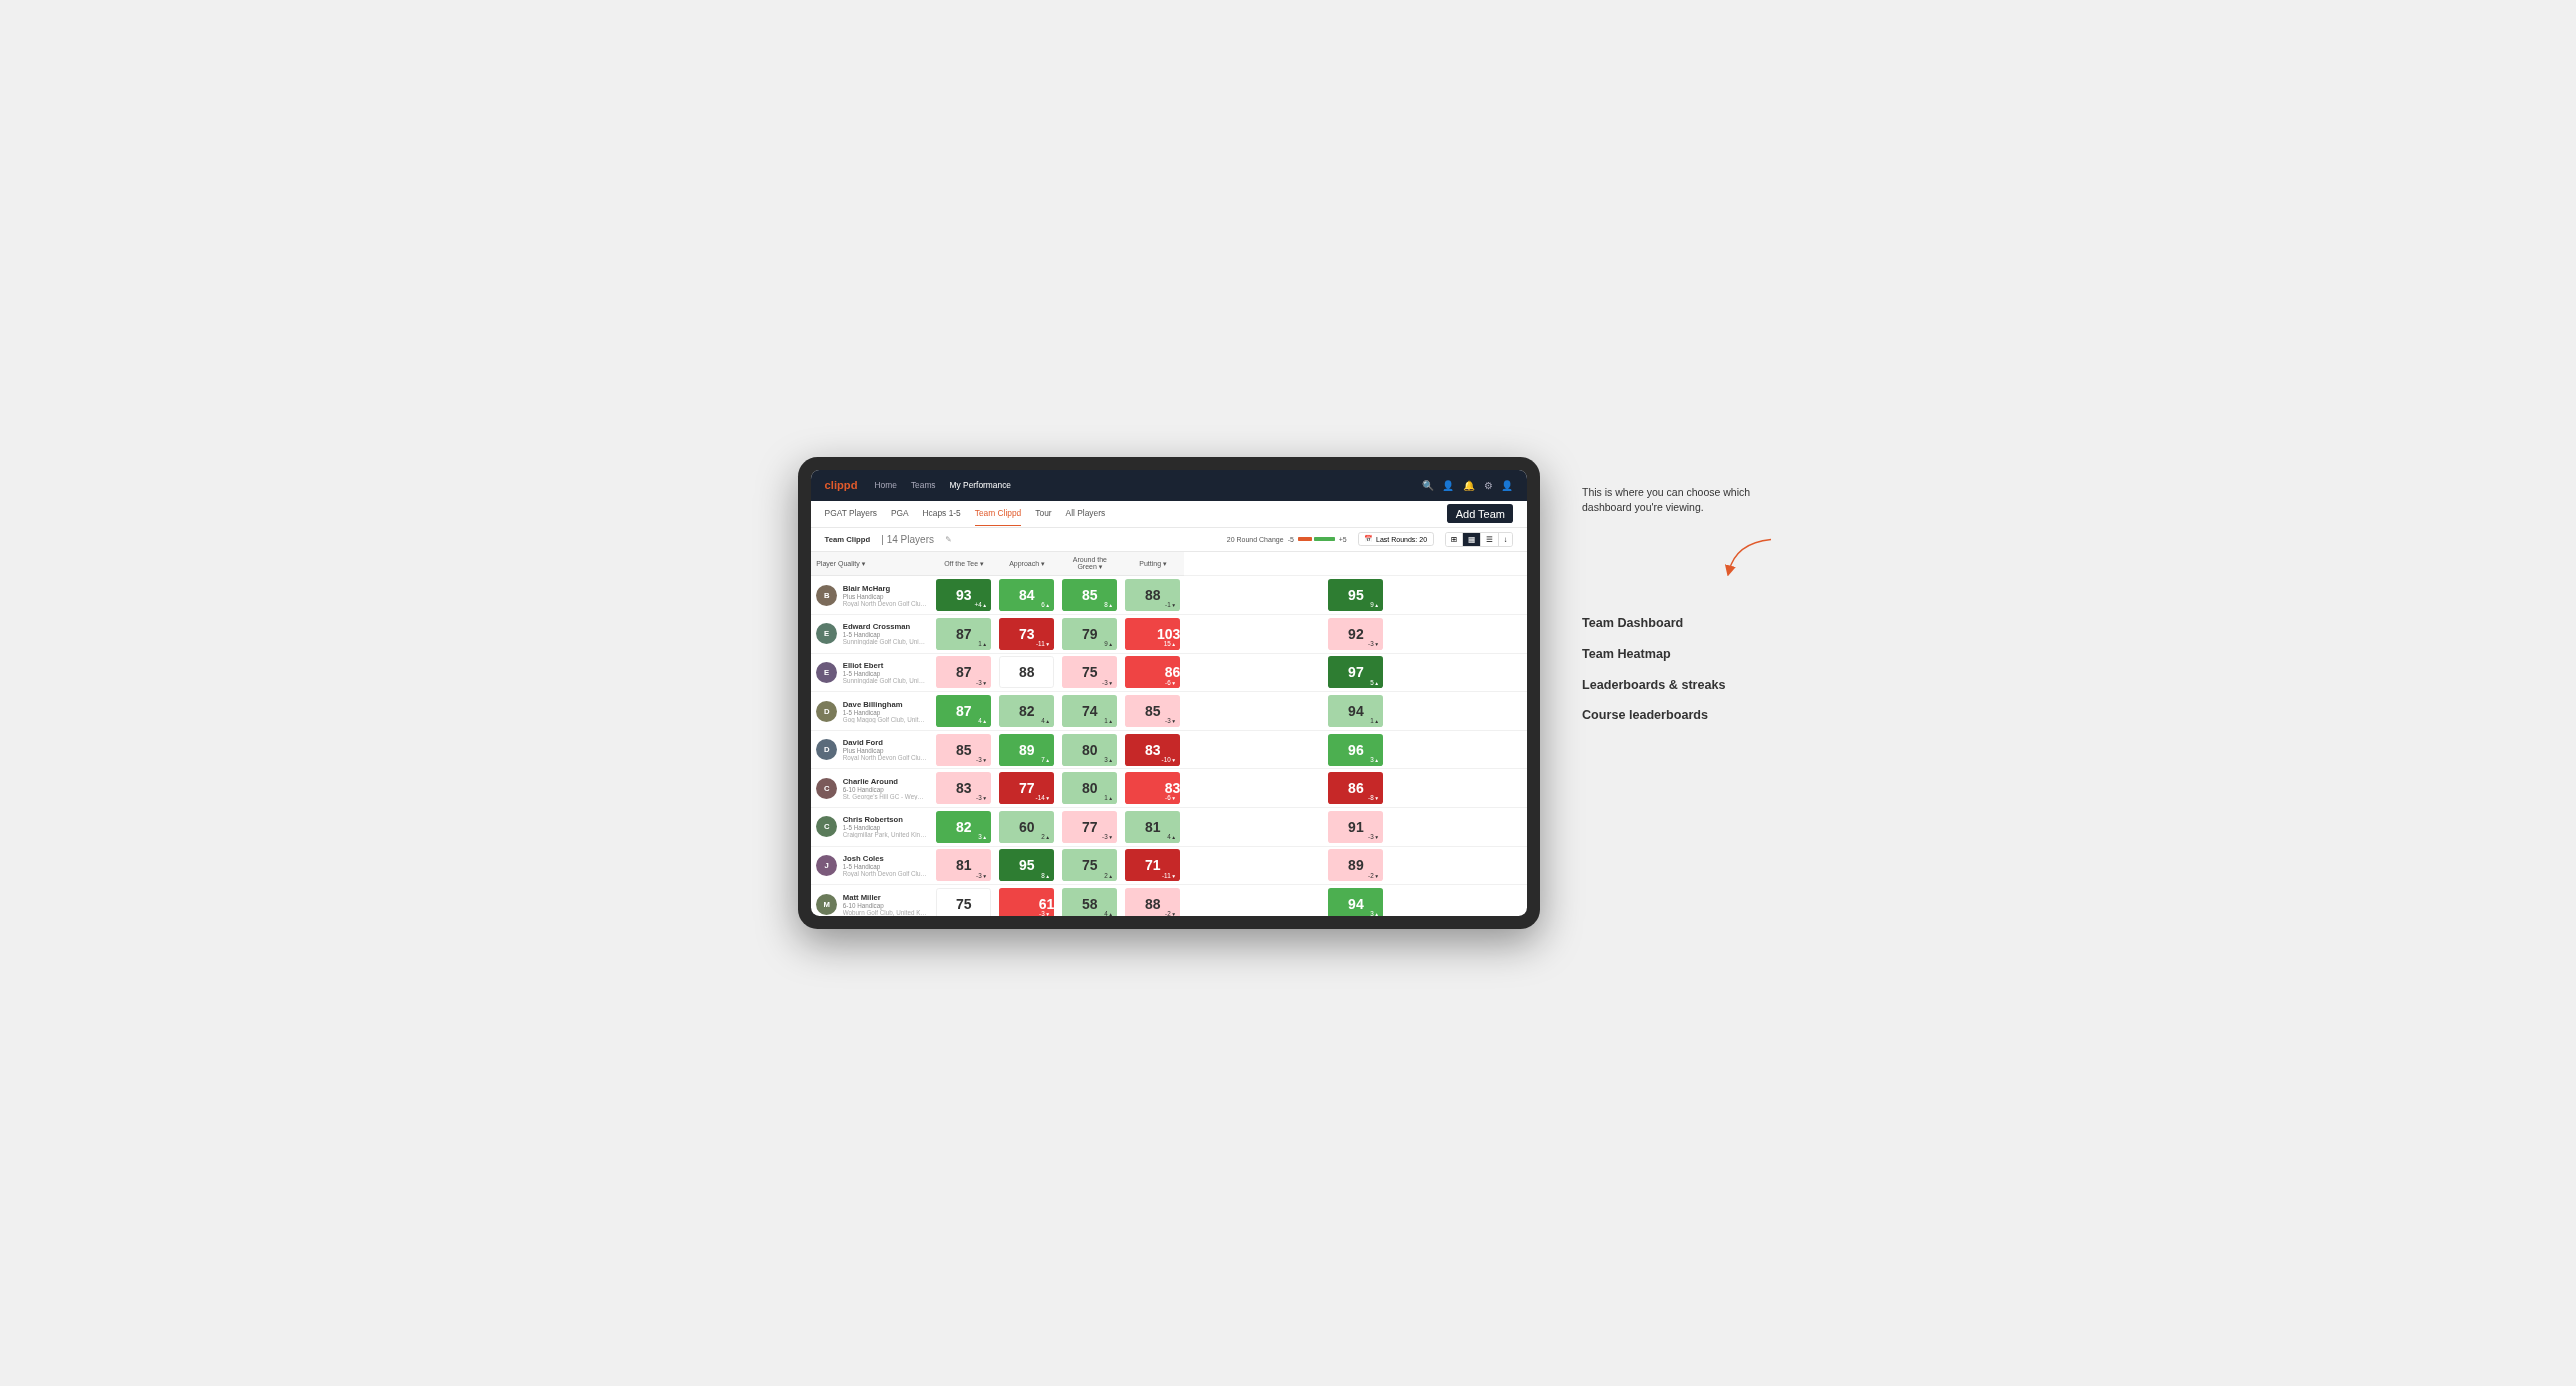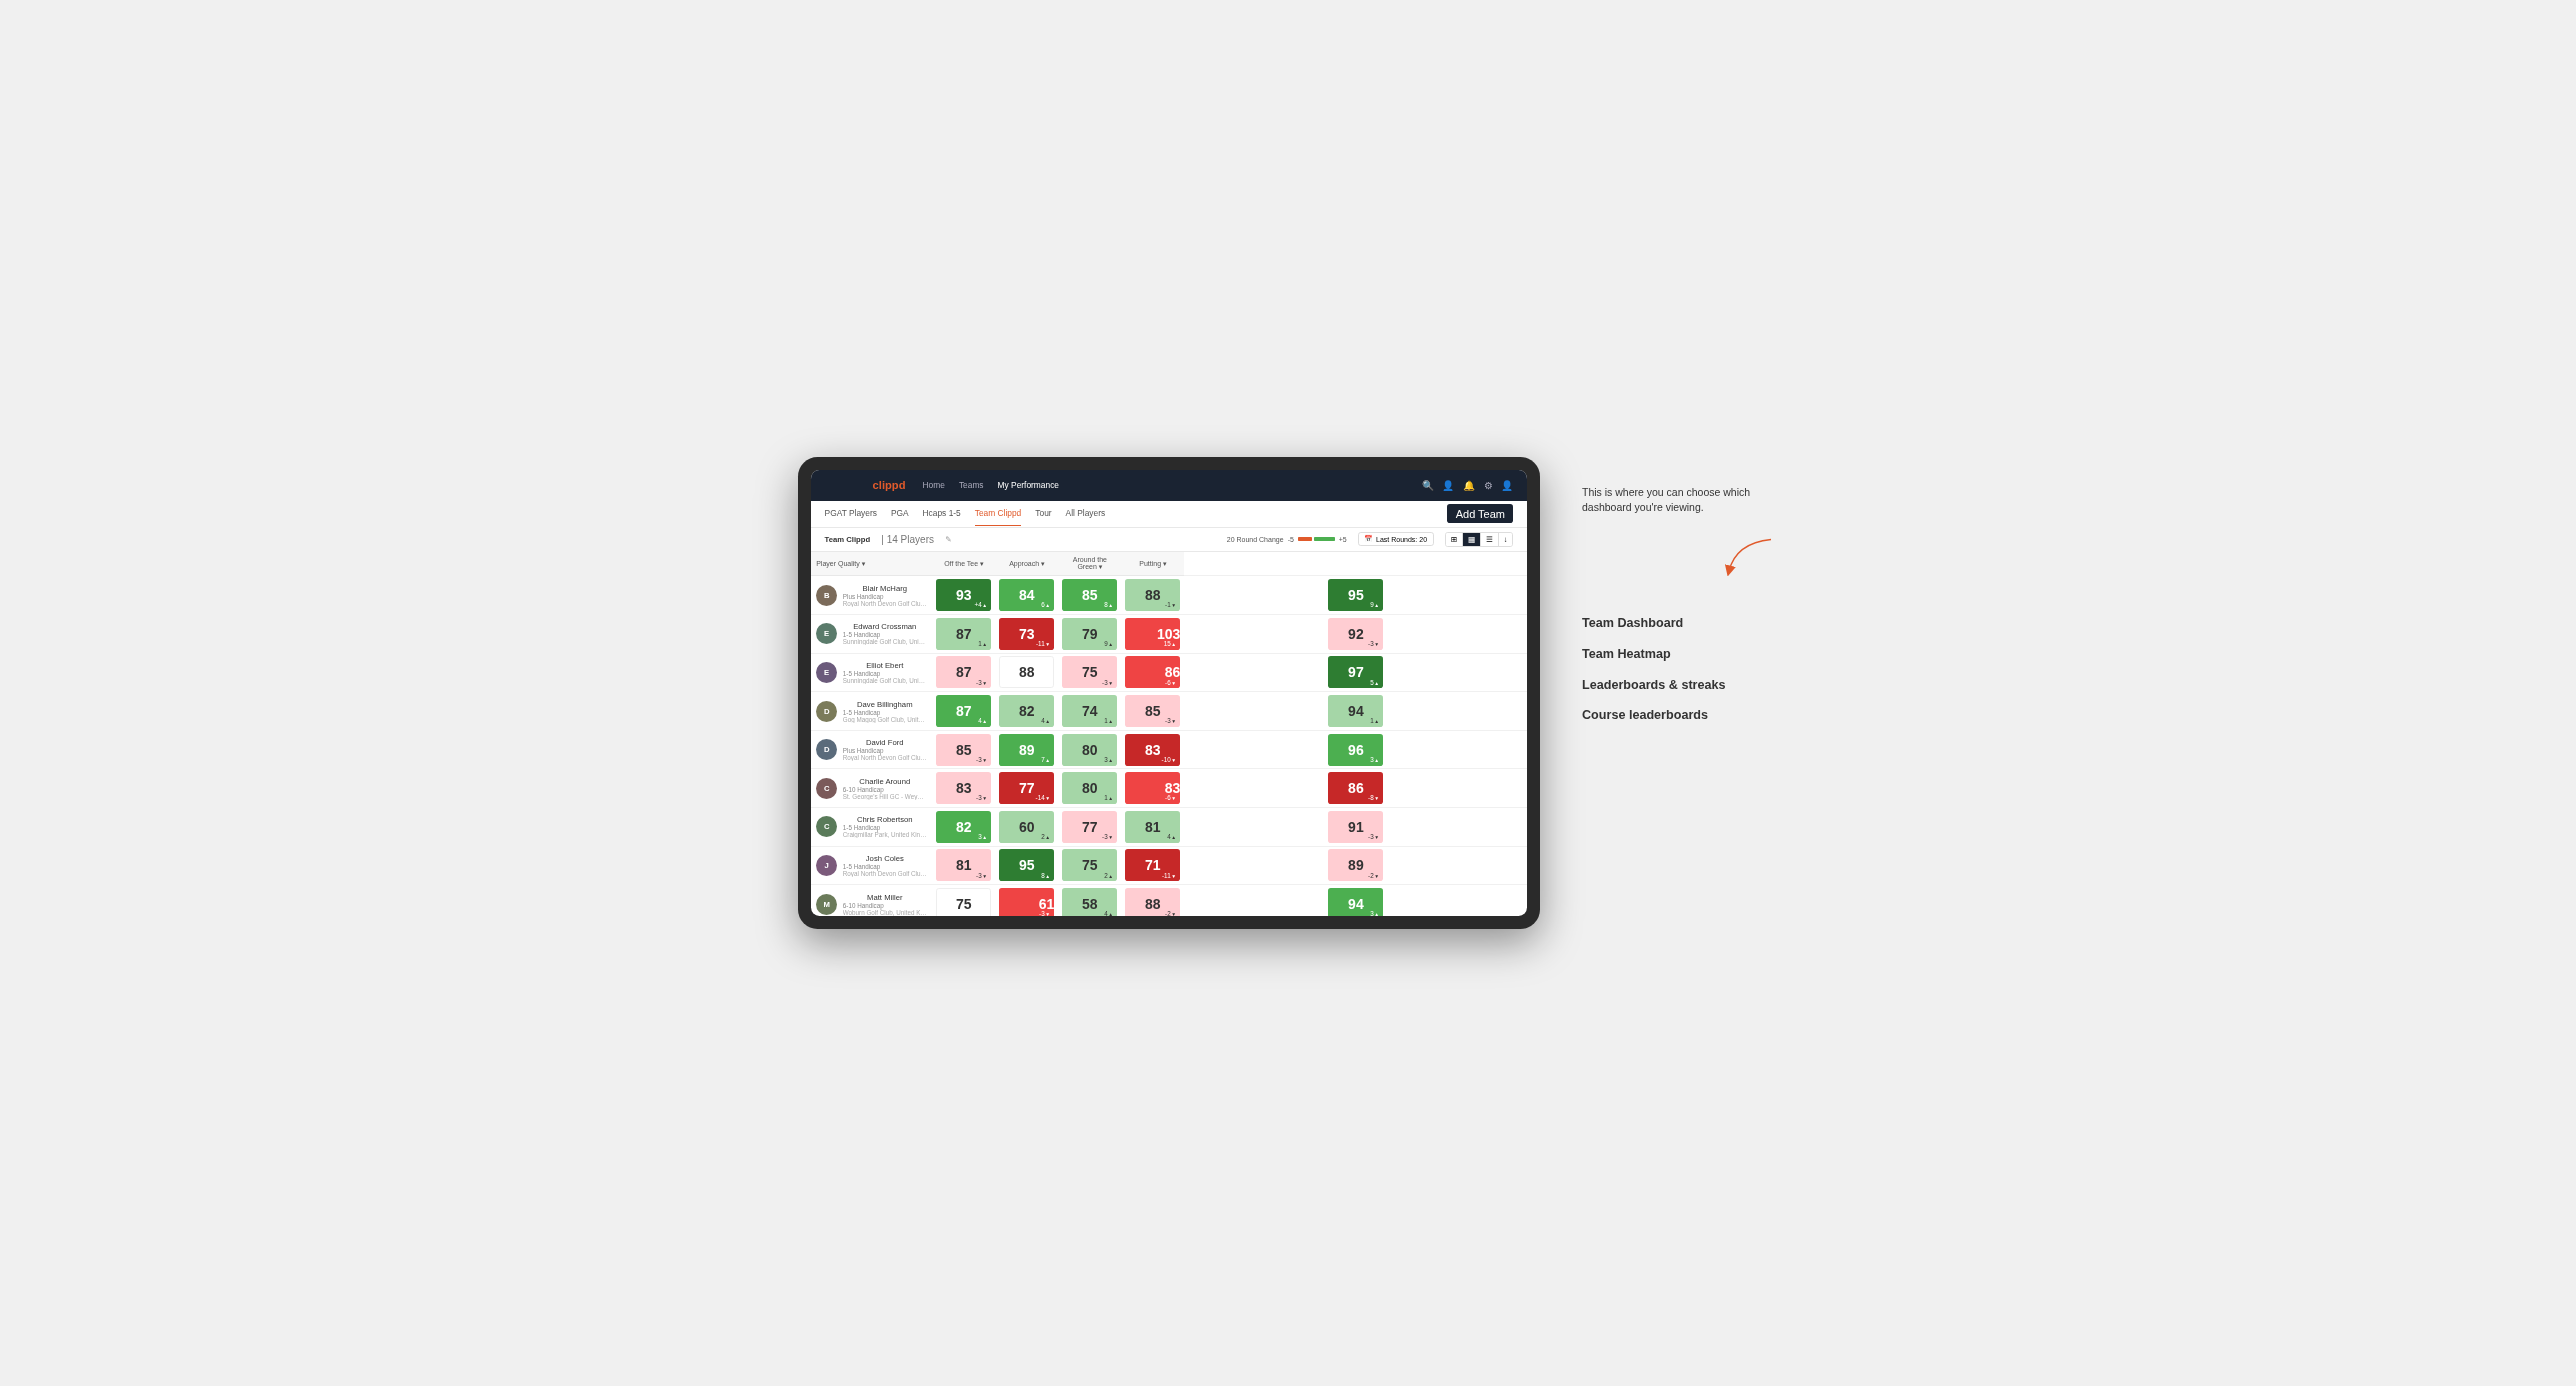--- a/index.html
+++ b/index.html
@@ -44,21 +44,20 @@
       align-items: center;
       padding: 0 14px;
       height: 31px;
     }
 
     .nav-logo {
       color: #e05a2b;
       font-weight: 700;
       font-size: 11.2px;
       margin-right: 17px;
-      margin-left: 48px;
     }
 
     .nav-links {
       display: flex;
       gap: 14px;
       flex: 1;
     }
 
     .nav-link {
       color: #aab;
@@ -239,26 +238,25 @@
       justify-content: center;
       font-size: 7.7px;
       font-weight: 600;
       color: #fff;
     }
 
     .player-info { min-width: 0; }
 
     .player-name {
       font-size: 7.7px;
-      font-weight: 400;
+      font-weight: 700;
       color: #333;
       white-space: nowrap;
       overflow: hidden;
       text-overflow: ellipsis;
-      text-align: center;
     }
 
     .player-handicap {
       font-size: 6.3px;
       color: #888;
     }
 
     .player-club {
       font-size: 6.3px;
       color: #aaa;

